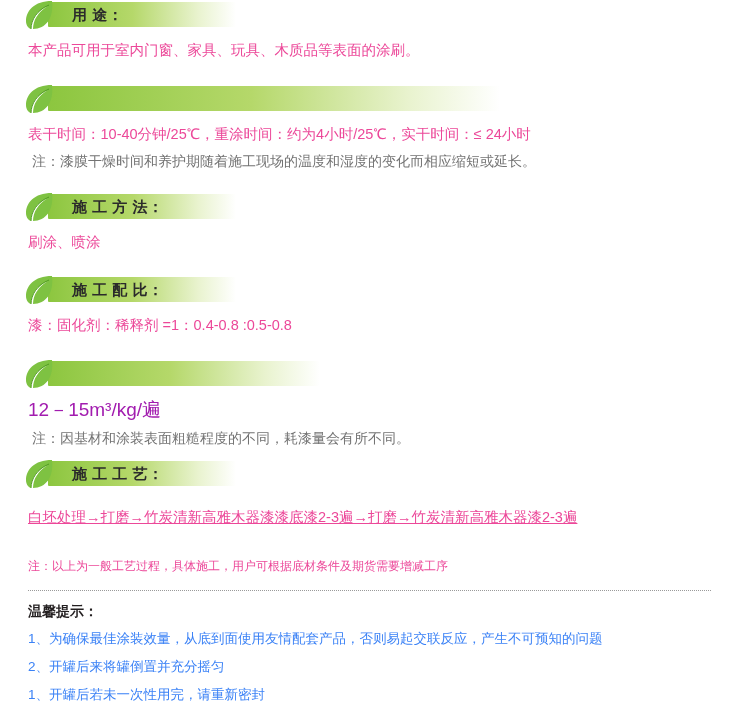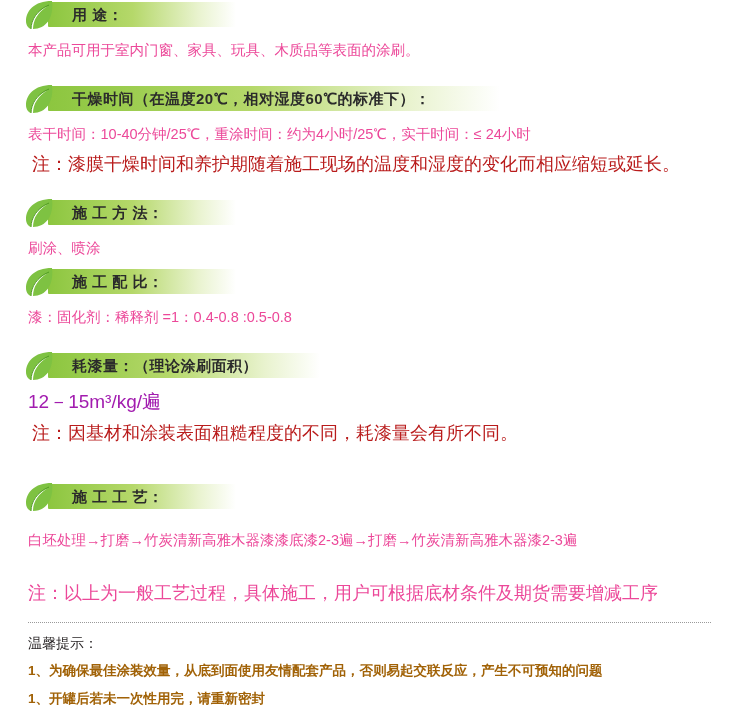--- a/index.html
+++ b/index.html
@@ -58,54 +58,53 @@
     white-space: nowrap;
   }
 
   .body-text {
     font-size: 14.5px;
     color: #ec4899;
     line-height: 1.5;
     margin: 10px 0 0 28px;
   }
   .note-text {
-    font-size: 18px;
-    color: #b91c1c;
+    font-size: 14px;
+    color: #737373;
     line-height: 1.5;
     margin: 5px 0 0 32px;
   }
   .small-text {
     font-size: 19px;
     color: #a21caf;
     margin: 8px 0 0 28px;
   }
 
   .dotted-rule {
     margin: 14px 28px 0 28px;
     border-bottom: 1px dotted #9a9a9a;
     height: 1px;
   }
 
   .tips-title {
     font-size: 14px;
-    font-weight: normal;
+    font-weight: bold;
     margin: 12px 0 0 28px;
     color: #231f20;
   }
   .tips-list {
     list-style: none;
     margin: 8px 0 0 0;
     padding: 0;
   }
   .tips-list li {
     font-size: 13.5px;
-    color: #a16207;
+    color: #3b82f6;
     margin: 0 0 8px 28px;
     line-height: 1.5;
-    font-weight: bold;
   }
 </style>
 </head>
 <body>
 
 <div class="page">
 
   <div class="heading">
     <div class="bar" style="width:188px;"></div>
     <span class="leaf">
@@ -119,78 +118,77 @@
   <div class="body-text">本产品可用于室内门窗、家具、玩具、木质品等表面的涂刷。</div>
 
   <div class="heading" style="margin-top:22px;">
     <div class="bar" style="width:452px;"></div>
     <span class="leaf">
       <svg width="34" height="34" viewBox="0 0 34 34">
         <path d="M30 3 C12 3 4 13 4 23 C4 27 6 30 9 31 C9 22 14 13 26 8 C16 14 11 22 11 31 C24 31 32 20 30 3 Z" fill="#7ec242"></path>
         <path d="M9 31 C9 22 15 12 27 7" stroke="#4f9c21" stroke-width="1" fill="none"></path>
       </svg>
     </span>
-    <span class="htext">干燥时间（在温度20℃，相对湿度60℃的标准下）：</span>
   </div>
   <div class="body-text">表干时间：10-40分钟/25℃，重涂时间：约为4小时/25℃，实干时间：≤ 24小时</div>
   <div class="note-text">注：漆膜干燥时间和养护期随着施工现场的温度和湿度的变化而相应缩短或延长。</div>
 
   <div class="heading" style="margin-top:20px;">
     <div class="bar" style="width:188px;"></div>
     <span class="leaf">
       <svg width="34" height="34" viewBox="0 0 34 34">
         <path d="M30 3 C12 3 4 13 4 23 C4 27 6 30 9 31 C9 22 14 13 26 8 C16 14 11 22 11 31 C24 31 32 20 30 3 Z" fill="#7ec242"></path>
         <path d="M9 31 C9 22 15 12 27 7" stroke="#4f9c21" stroke-width="1" fill="none"></path>
       </svg>
     </span>
     <span class="htext">施 工 方 法：</span>
   </div>
   <div class="body-text">刷涂、喷涂</div>
 
-  <div class="heading" style="margin-top:8px;">
+  <div class="heading" style="margin-top:22px;">
     <div class="bar" style="width:188px;"></div>
     <span class="leaf">
       <svg width="34" height="34" viewBox="0 0 34 34">
         <path d="M30 3 C12 3 4 13 4 23 C4 27 6 30 9 31 C9 22 14 13 26 8 C16 14 11 22 11 31 C24 31 32 20 30 3 Z" fill="#7ec242"></path>
         <path d="M9 31 C9 22 15 12 27 7" stroke="#4f9c21" stroke-width="1" fill="none"></path>
       </svg>
     </span>
     <span class="htext">施 工 配 比：</span>
   </div>
   <div class="body-text">漆：固化剂：稀释剂 =1：0.4-0.8 :0.5-0.8</div>
 
   <div class="heading" style="margin-top:22px;">
     <div class="bar" style="width:272px;"></div>
     <span class="leaf">
       <svg width="34" height="34" viewBox="0 0 34 34">
         <path d="M30 3 C12 3 4 13 4 23 C4 27 6 30 9 31 C9 22 14 13 26 8 C16 14 11 22 11 31 C24 31 32 20 30 3 Z" fill="#7ec242"></path>
         <path d="M9 31 C9 22 15 12 27 7" stroke="#4f9c21" stroke-width="1" fill="none"></path>
       </svg>
     </span>
-    <span class="htext">耗漆量：（理论涂刷面积）</span>
   </div>
   <div class="small-text">12－15m³/kg/遍</div>
   <div class="note-text">注：因基材和涂装表面粗糙程度的不同，耗漆量会有所不同。</div>
 
-  <div class="heading" style="margin-top:35px;text-align:right;">
+  <div class="heading" style="margin-top:10px;text-align:right;">
     <div class="bar" style="width:188px;"></div>
     <span class="leaf">
       <svg width="34" height="34" viewBox="0 0 34 34">
         <path d="M30 3 C12 3 4 13 4 23 C4 27 6 30 9 31 C9 22 14 13 26 8 C16 14 11 22 11 31 C24 31 32 20 30 3 Z" fill="#7ec242"></path>
         <path d="M9 31 C9 22 15 12 27 7" stroke="#4f9c21" stroke-width="1" fill="none"></path>
       </svg>
     </span>
     <span class="htext">施 工 工 艺：</span>
   </div>
-  <div class="body-text" style="margin-top:18px;">白坯处理→打磨→竹炭清新高雅木器漆漆底漆2-3遍→打磨→竹炭清新高雅木器漆2-3遍</div>
+  <div class="body-text" style="margin-top:18px;text-decoration:underline;">白坯处理→打磨→竹炭清新高雅木器漆漆底漆2-3遍→打磨→竹炭清新高雅木器漆2-3遍</div>
 
-  <div class="body-text" style="font-size:18px;margin-top:28px;">注：以上为一般工艺过程，具体施工，用户可根据底材条件及期货需要增减工序</div>
+  <div class="body-text" style="font-size:12px;margin-top:28px;">注：以上为一般工艺过程，具体施工，用户可根据底材条件及期货需要增减工序</div>
 
   <div class="dotted-rule"></div>
 
   <div class="tips-title">温馨提示：</div>
   <ul class="tips-list">
     <li>1、为确保最佳涂装效量，从底到面使用友情配套产品，否则易起交联反应，产生不可预知的问题</li>
+    <li>2、开罐后来将罐倒置并充分摇匀</li>
     <li>1、开罐后若未一次性用完，请重新密封</li>
 
   </ul>
 
 </div>
 
 </body></html>

